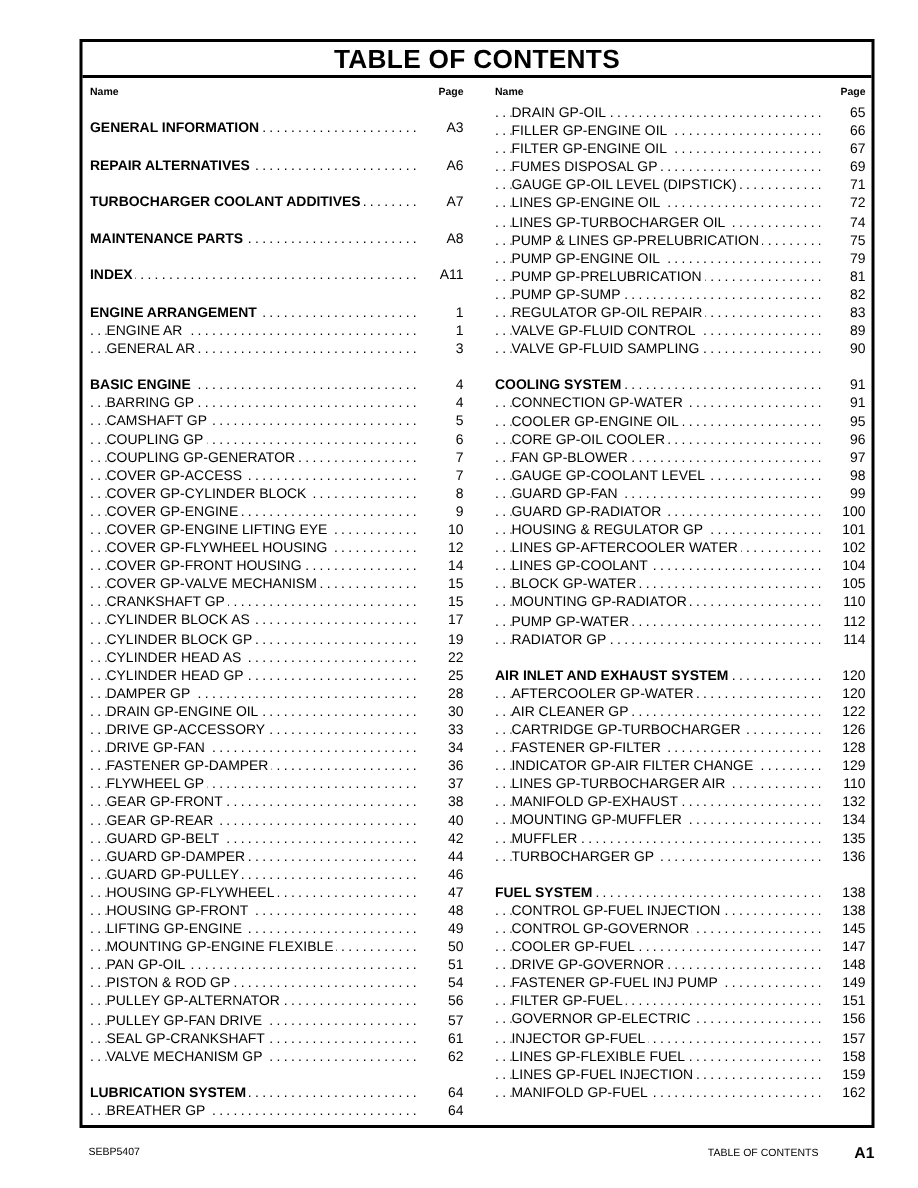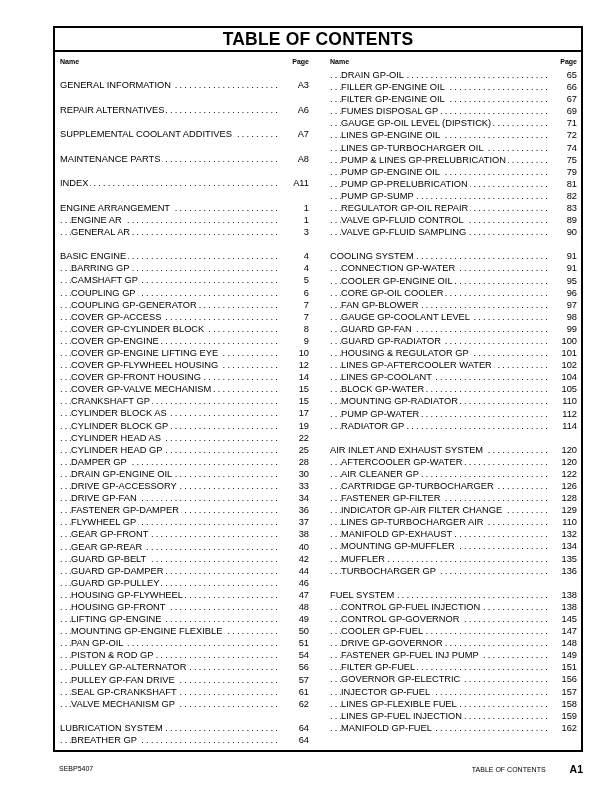--- a/index.html
+++ b/index.html
@@ -14,21 +14,21 @@
   .col.left { left:5px; width:249px; }
   .col.right { left:275px; width:247px; }
   .hdr { position:relative; height:18px; font-size:7px; font-weight:bold; }
   .hdr .hname { position:absolute; left:0; top:6px; }
   .hdr .hpage { position:absolute; right:0; top:6px; }
   .entries { position:relative; }
   .row { position:relative; height:12.1px; font-size:9.3px; line-height:12px;
          white-space:nowrap; overflow:hidden; }
   .row .name { position:absolute; left:0; top:0; background:#fff; padding-right:2px; z-index:2; }
   .row.sub .name { left:11px; }
-  .row.major .name { font-weight:normal; }
+  .row.major .name { font-weight:bold; }
   .row .dots { position:absolute; left:0; right:30px; top:0; overflow:hidden; z-index:1;
                letter-spacing:2.2px; color:#000; }
   .row .page { position:absolute; right:0; top:0; text-align:right; background:#fff; padding-left:3px; z-index:2; }
   .gap { height:12px; }
   .gap.big { height:12.5px; }
   .footer-left { position:absolute; left:59px; top:765px; font-size:7px; }
   .footer-right { position:absolute; right:29px; top:763px; font-size:7px; }
   .footer-right .ftitle { vertical-align:middle; }
   .footer-right .fpage { font-weight:bold; font-size:10.5px; margin-left:22px; vertical-align:middle; }
 </style>
@@ -51,21 +51,21 @@
         </div>
         <div class="gap big"></div>
         <div class="row major">
           <span class="dots">........................................................................................................................</span>
           <span class="name">REPAIR ALTERNATIVES</span>
           <span class="page">A6</span>
         </div>
         <div class="gap big"></div>
         <div class="row major">
           <span class="dots">........................................................................................................................</span>
-          <span class="name">SUPPLEMENTAL COOLANT ADDITIVES</span>
+          <span class="name">TURBOCHARGER COOLANT ADDITIVES</span>
           <span class="page">A7</span>
         </div>
         <div class="gap big"></div>
         <div class="row major">
           <span class="dots">........................................................................................................................</span>
           <span class="name">MAINTENANCE PARTS</span>
           <span class="page">A8</span>
         </div>
         <div class="gap big"></div>
         <div class="row major">

